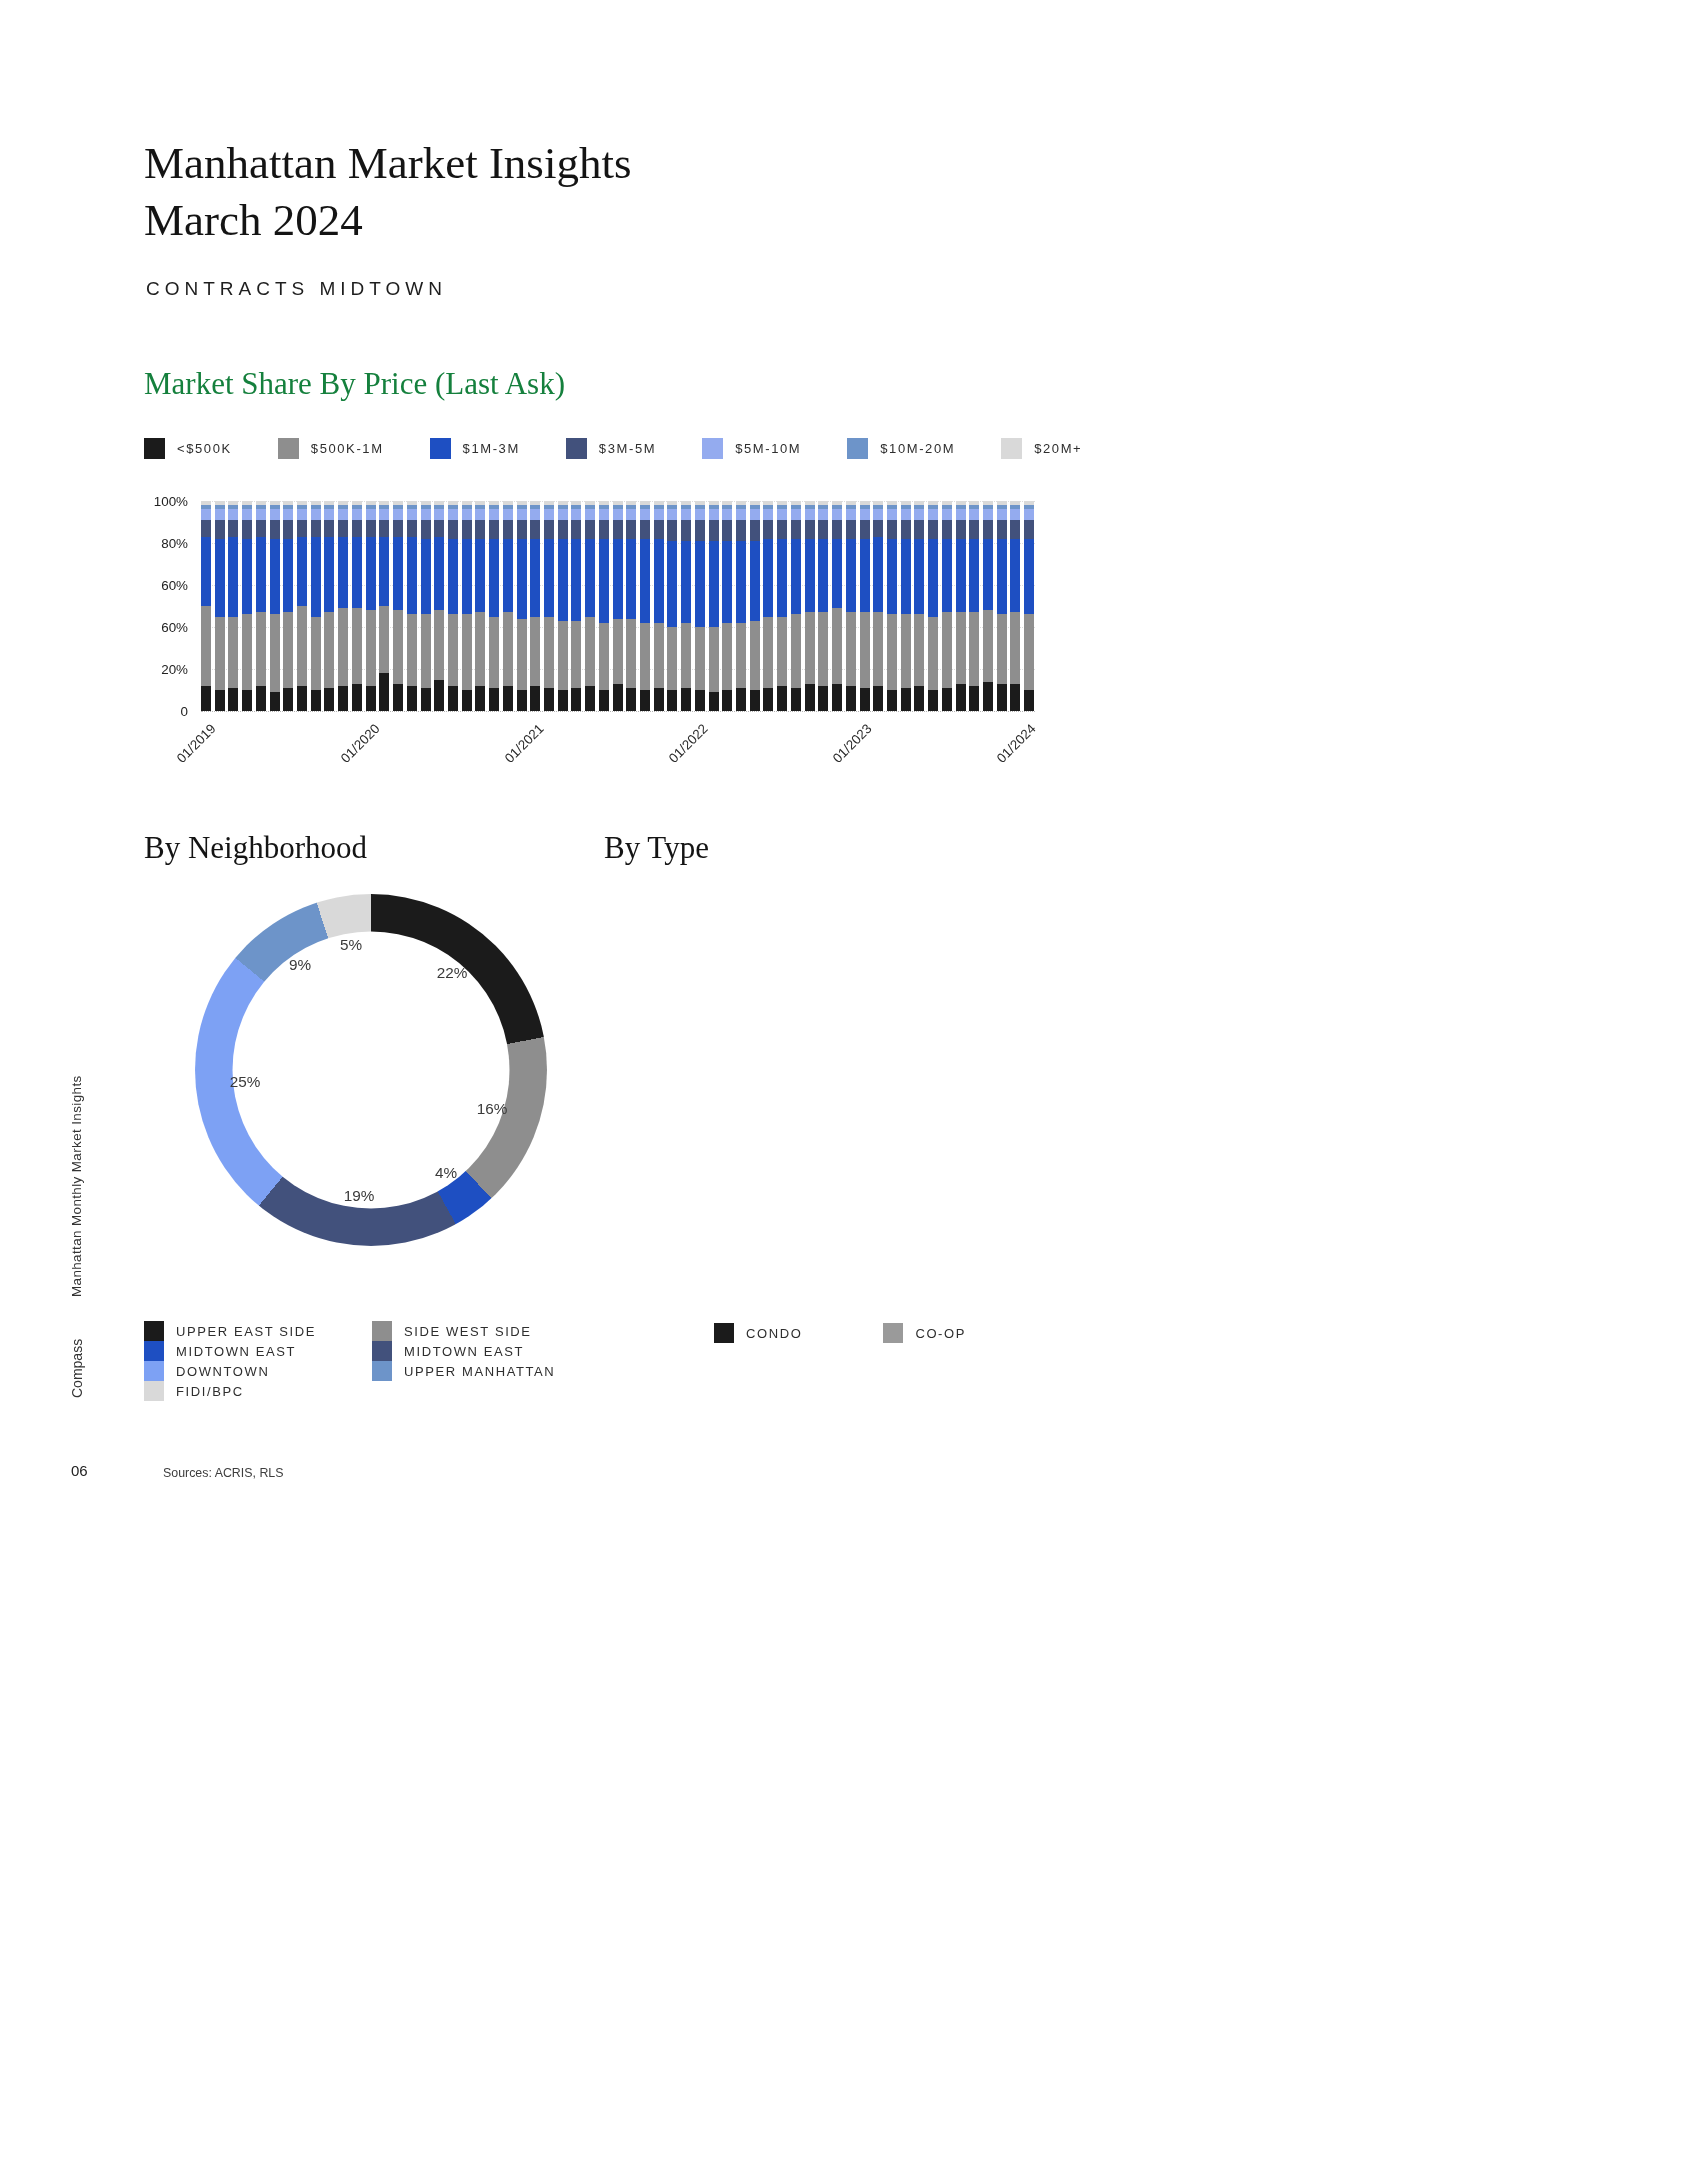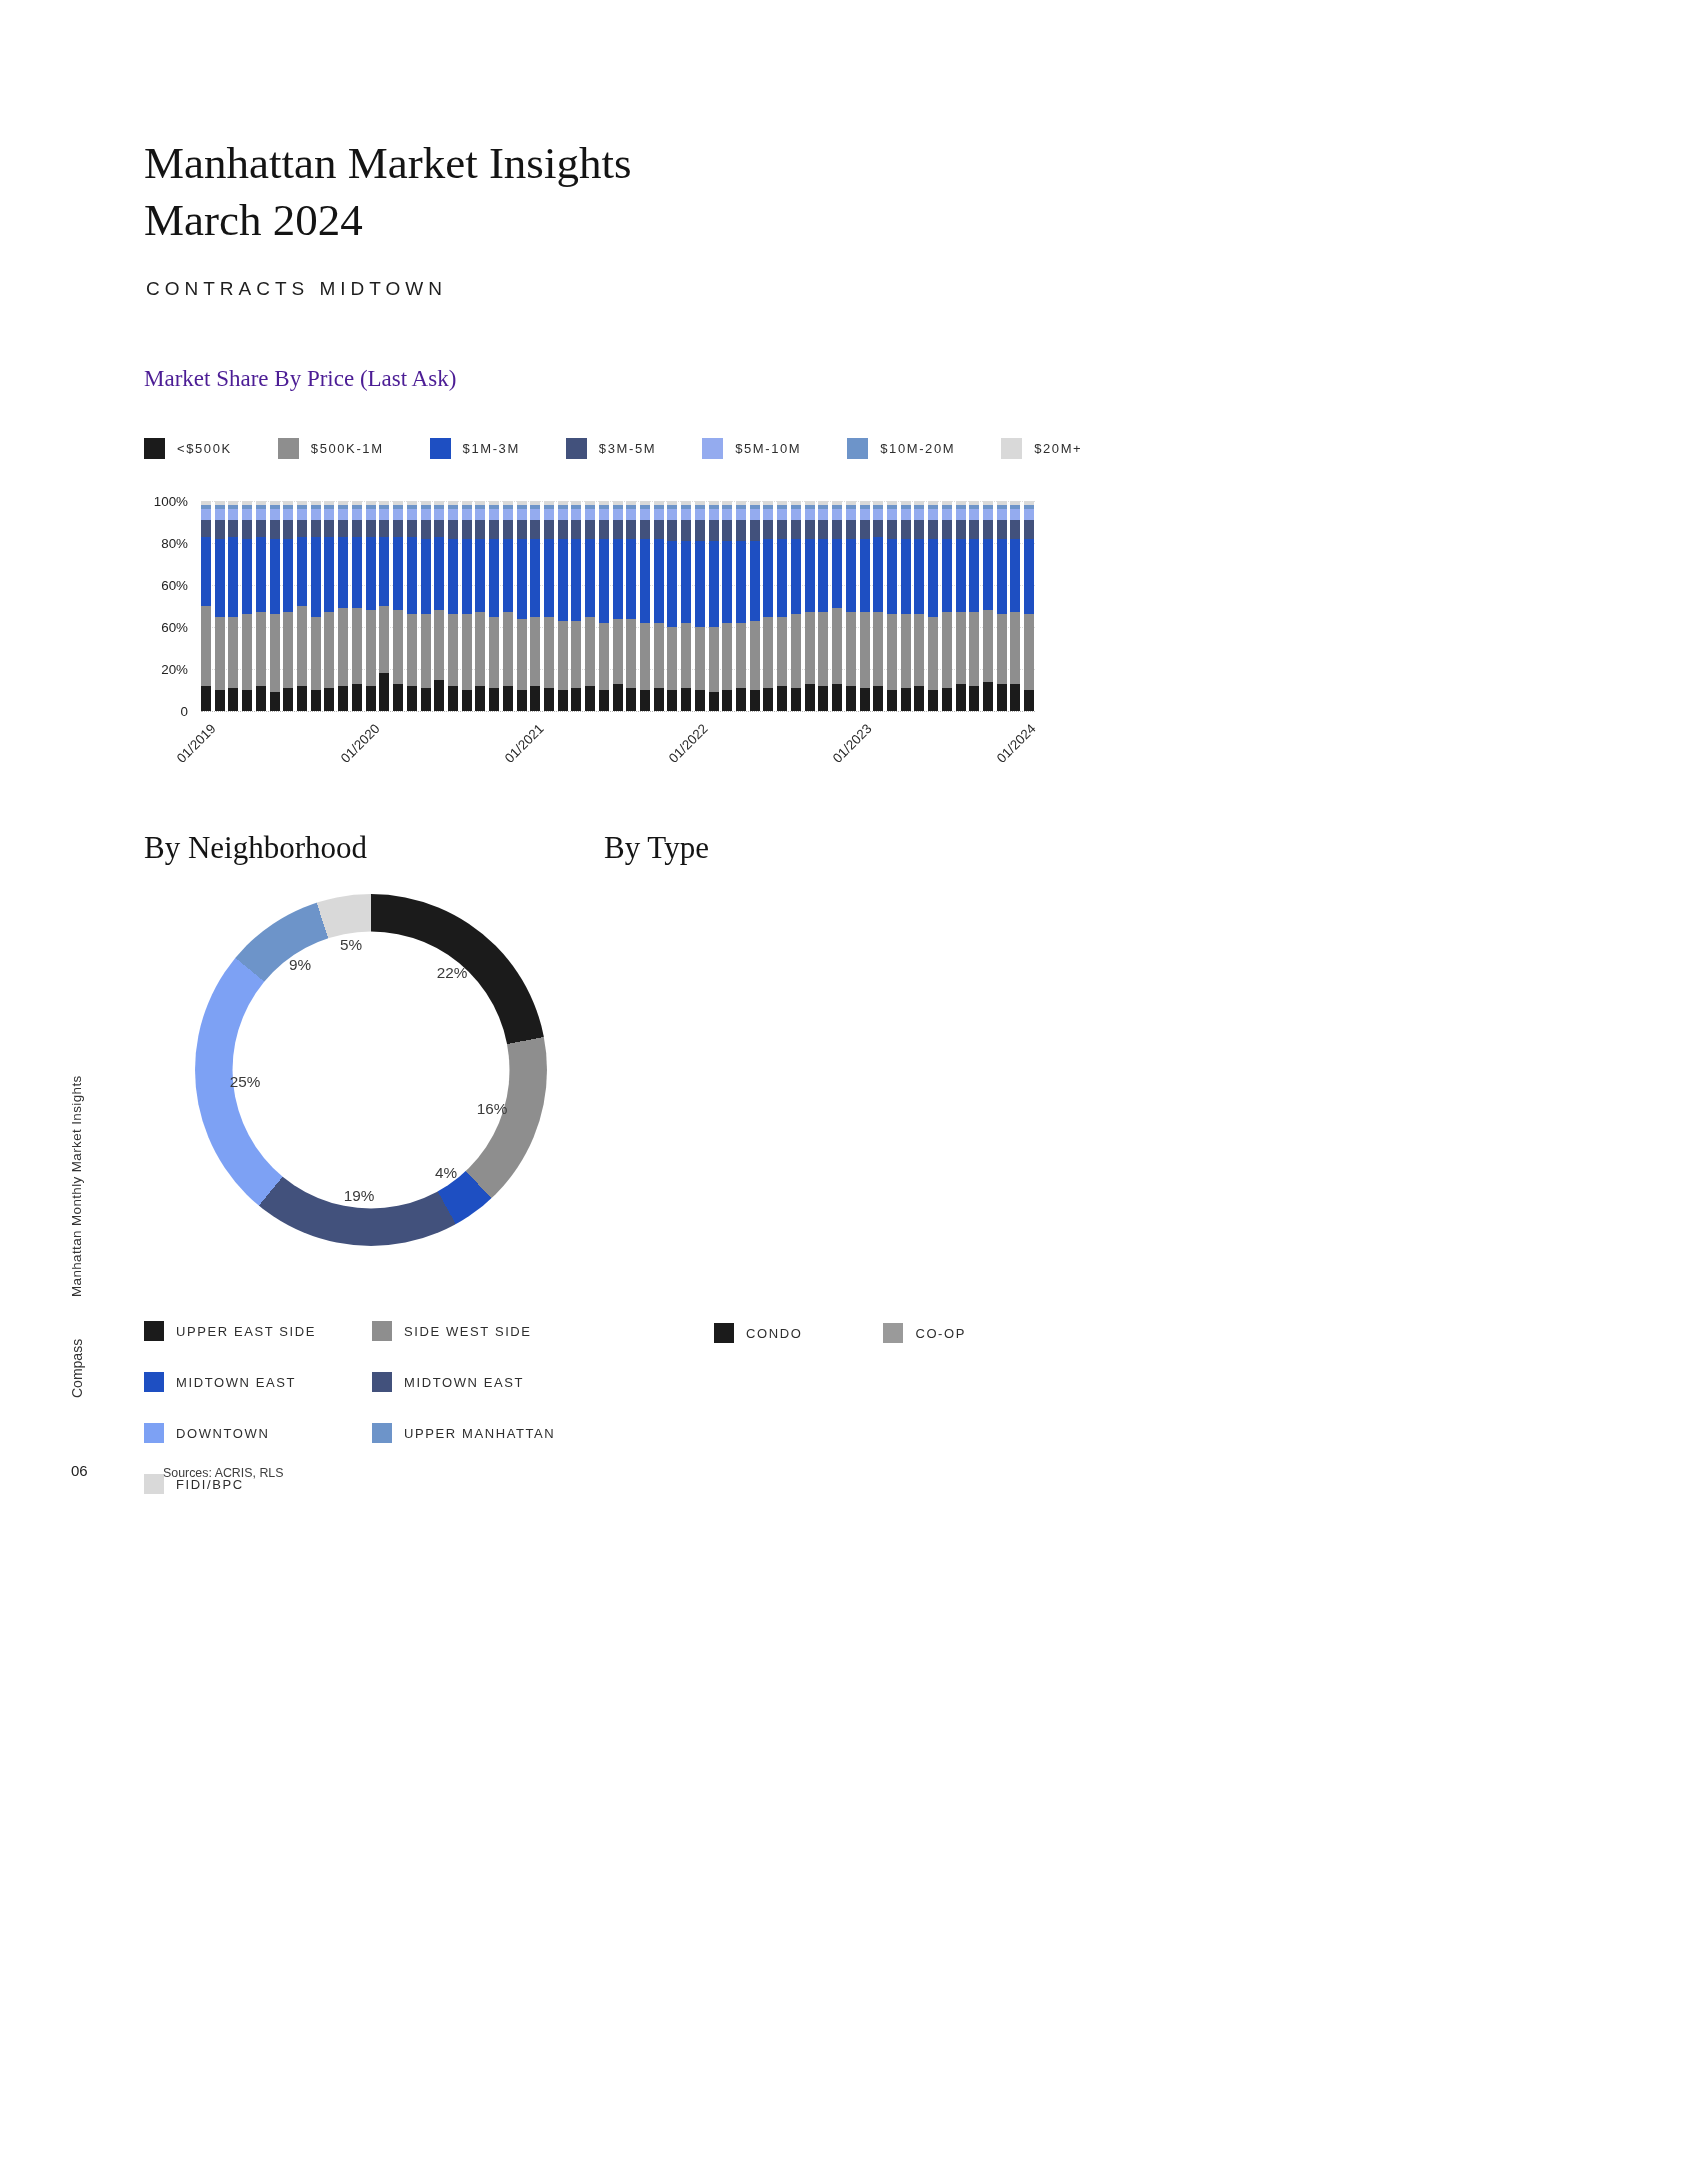--- a/index.html
+++ b/index.html
@@ -4,21 +4,21 @@
 <style>
   html,body{margin:0;padding:0;background:#ffffff;}
   .page{position:relative;width:1683px;height:2178px;background:#ffffff;overflow:hidden;
         font-family:"Liberation Sans",sans-serif;color:#1b1b1b;}
 
   .report-title{position:absolute;left:144px;top:135px;font-family:"Liberation Serif",serif;
         font-size:45px;line-height:57px;font-weight:400;color:#141414;}
   .subtitle{position:absolute;left:146px;top:278px;font-size:19px;letter-spacing:5px;color:#1e1e1e;}
 
   .section-title{position:absolute;left:144px;top:366px;font-family:"Liberation Serif",serif;
-        font-size:23px;font-weight:400;color:#4c1d95;}
+        font-size:31px;font-weight:400;color:#15803d;}
 
   .price-legend{position:absolute;left:144px;top:438px;display:flex;gap:46px;align-items:center;}
   .legend-item{display:flex;align-items:center;gap:12px;}
   .swatch{width:21px;height:21px;display:inline-block;flex:none;}
   .legend-label{font-size:13px;letter-spacing:1.6px;color:#2e2e2e;white-space:nowrap;}
 
   .chart{position:absolute;left:144px;top:493px;width:891px;height:287px;}
   .yaxis{position:absolute;left:0;top:8px;width:44px;height:210px;}
   .ytick{position:absolute;right:0;transform:translateY(-50%);font-size:13.4px;color:#222;}
   .plot{position:absolute;left:57px;top:8px;width:834px;height:210px;
@@ -37,21 +37,21 @@
 
   .donut{position:absolute;}
   #donut-neighborhood{left:195px;top:894px;}
   #donut-type{left:651px;top:888px;}
   .donut-ring{position:absolute;inset:0;border-radius:50%;}
   .donut-hole{position:absolute;left:50%;top:50%;transform:translate(-50%,-50%);
         background:#ffffff;border-radius:50%;}
   .donut-label{position:absolute;transform:translate(-50%,-50%);font-size:15.3px;color:#3a3a3a;}
 
   .legend-neighborhood{position:absolute;left:144px;top:1321px;display:grid;
-        grid-template-columns:228px auto;row-gap:31px;}
+        grid-template-columns:228px auto;row-gap:0;}
   .legend-type{position:absolute;left:714px;top:1323px;display:flex;gap:81px;}
   .legend-neighborhood .swatch,.legend-type .swatch{width:20px;height:20px;}
 
   .sidebar-text{position:absolute;left:69px;top:1042px;height:255px;writing-mode:vertical-rl;
         transform:rotate(180deg);font-size:13.4px;letter-spacing:0.4px;color:#333;}
   .sidebar-brand{position:absolute;left:69px;top:1319px;height:79px;writing-mode:vertical-rl;
         transform:rotate(180deg);font-size:14px;color:#333;}
 
   .footer-num{position:absolute;left:71px;top:1462px;font-size:15px;color:#222;}
   .footer-sources{position:absolute;left:163px;top:1466px;font-size:12.4px;color:#3d3d3d;}

